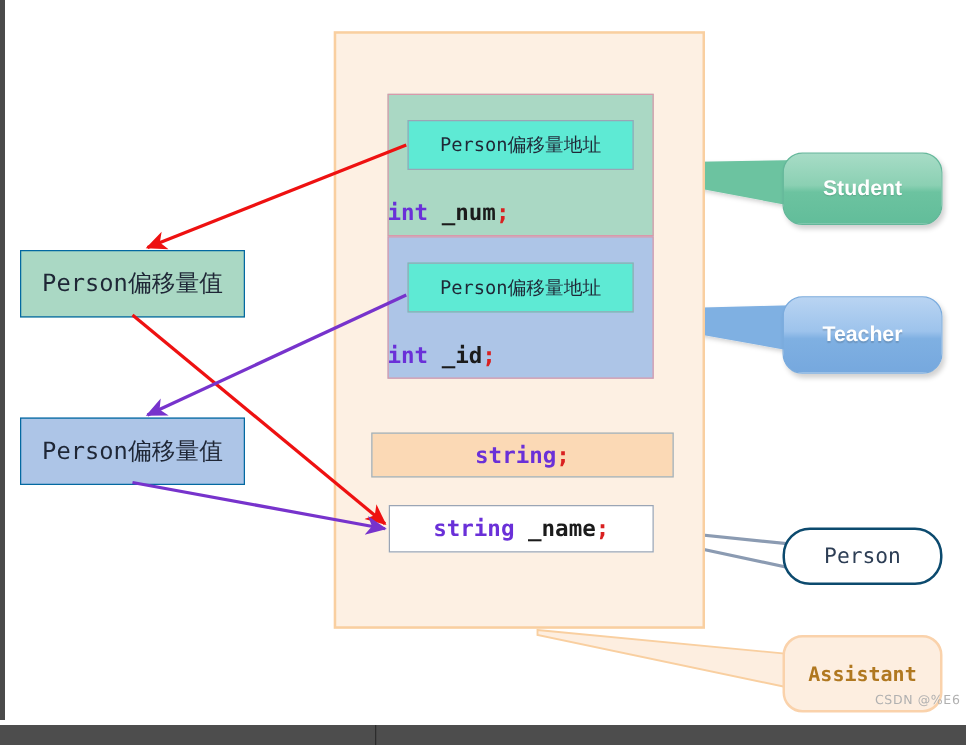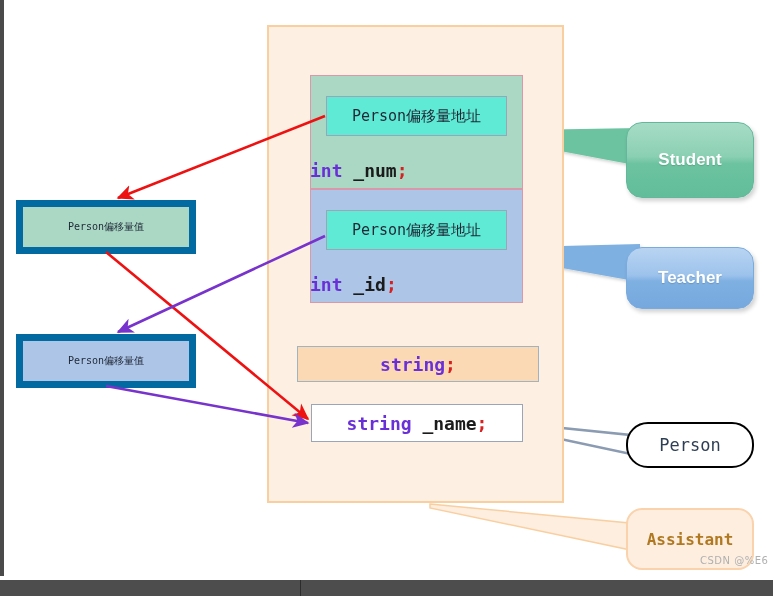--- a/index.html
+++ b/index.html
@@ -150,65 +150,65 @@
     font-family: "DejaVu Sans Mono", "Liberation Mono", monospace;
     font-size: 18px;
     font-weight: bold;
     white-space: pre;
   }
 
   
   .val-box {
     position: absolute;
     box-sizing: border-box;
-    border: 7px solid #0369a1;
-    display: flex;
-    align-items: center;
-    justify-content: center;
-    font-family: "DejaVu Sans Mono", "Liberation Mono", monospace;
-    font-size: 10px;
+    border: 1px solid #0369a1;
+    display: flex;
+    align-items: center;
+    justify-content: center;
+    font-family: "DejaVu Sans Mono", "Liberation Mono", monospace;
+    font-size: 19px;
     color: #1f2736;
   }
   .val-green { left: 16px; top: 200px; width: 180px; height: 54px; background: #aad8c4; }
   .val-blue  { left: 16px; top: 334px; width: 180px; height: 54px; background: #adc5e7; }
 
   
   .pill {
     position: absolute;
     box-sizing: border-box;
     display: flex;
     align-items: center;
     justify-content: center;
     border-radius: 16px;
   }
   .pill-label {
     font-size: 17px;
     font-weight: bold;
   }
 
   .pill-student {
-    left: 626px; top: 122px; width: 128px; height: 76px;
+    left: 626px; top: 122px; width: 128px; height: 58px;
     background: linear-gradient(180deg, #a7dcc6 0%, #8bd0b3 45%, #6cc3a0 55%, #62bd9a 100%);
     border: 1px solid #64b79a;
     box-shadow: 2px 3px 4px rgba(0,0,0,0.18);
   }
   .pill-student .pill-label { color: #ffffff; text-shadow: 0 1px 1px rgba(0,0,0,0.15); }
 
   .pill-teacher {
-    left: 626px; top: 247px; width: 128px; height: 62px;
+    left: 626px; top: 237px; width: 128px; height: 62px;
     background: linear-gradient(180deg, #b9d4f2 0%, #9dc3ec 45%, #7fb0e2 55%, #76a8de 100%);
     border: 1px solid #7aabdd;
     box-shadow: 2px 3px 4px rgba(0,0,0,0.18);
   }
   .pill-teacher .pill-label { color: #ffffff; text-shadow: 0 1px 1px rgba(0,0,0,0.15); }
 
   .pill-person {
     left: 626px; top: 422px; width: 128px; height: 46px;
     background: #ffffff;
-    border: 2px solid #000000;
+    border: 2px solid #0c4a6e;
     border-radius: 22px;
   }
   .pill-person .pill-label {
     color: #2d3e55;
     font-family: "DejaVu Sans Mono", "Liberation Mono", monospace;
     font-weight: normal;
     font-size: 17px;
   }
 
   .pill-assistant {

